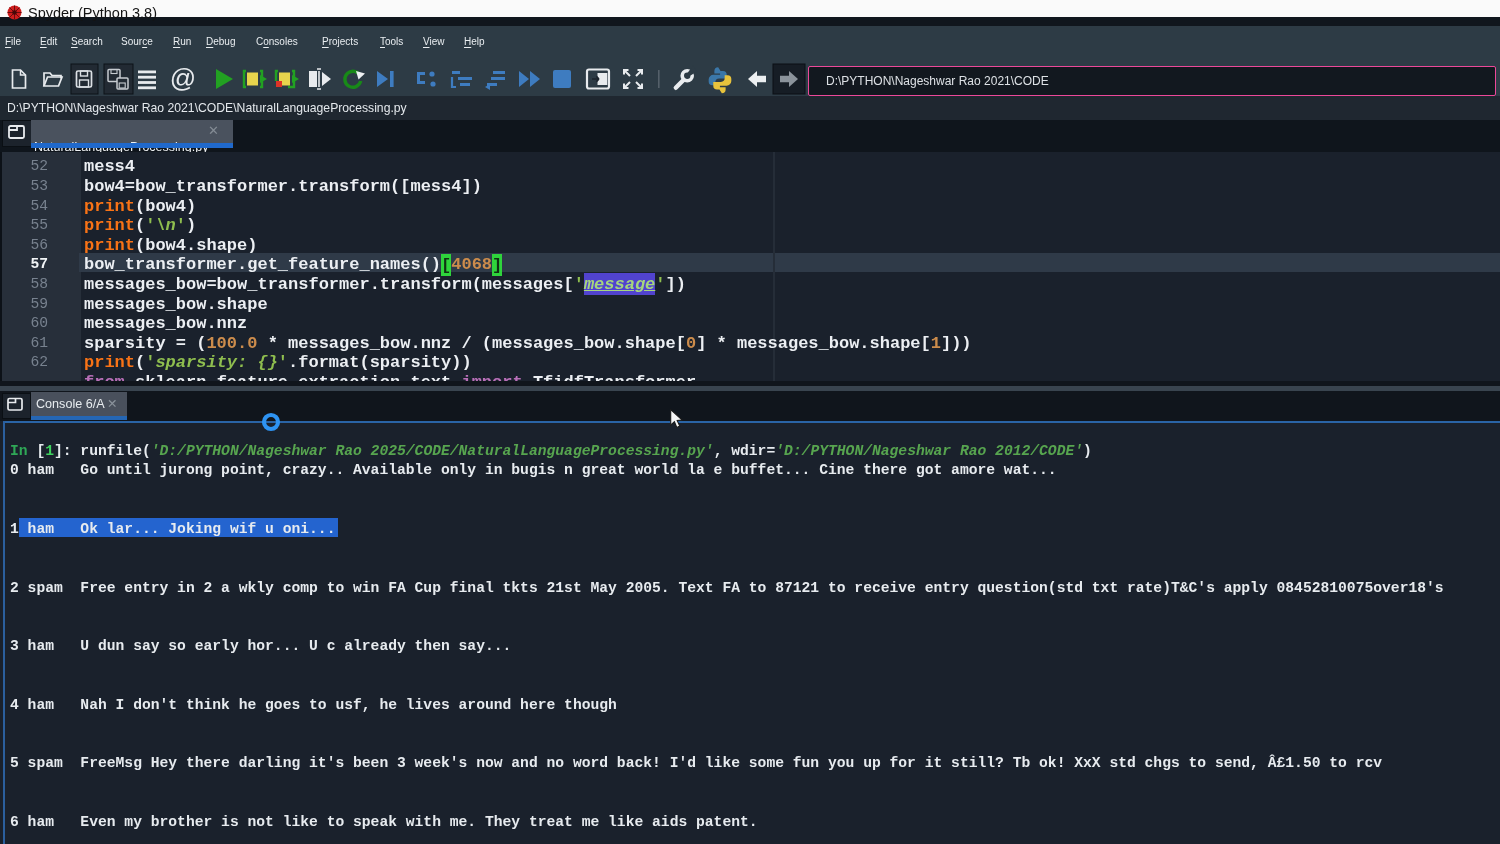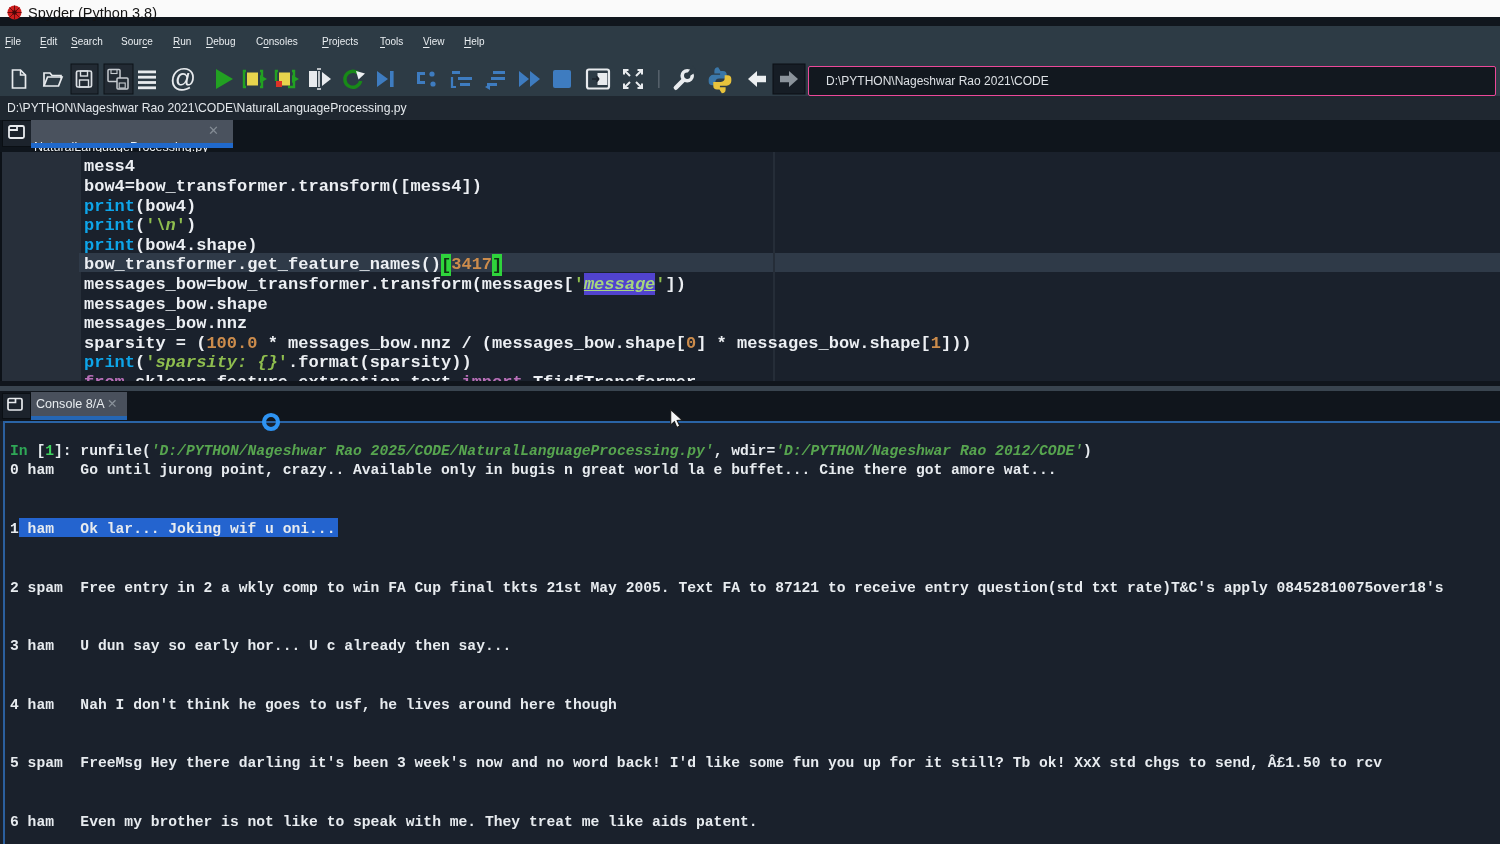--- a/index.html
+++ b/index.html
@@ -22,21 +22,21 @@
   #edtab span.x{position:absolute;left:177px;top:3px;color:#848c95;font-size:13px;}
   #edtab-under{position:absolute;left:31px;top:23px;width:202px;height:5px;background:#2069cc;}
   #editor{left:0;top:152px;width:1500px;height:229px;background:#1a212c;overflow:hidden;}
   #gutter{position:absolute;left:0;top:0;width:79px;height:229px;background:#272f3a;border-left:2px solid #0c1117;}
   #curline{position:absolute;left:79px;top:100.6px;width:1421px;height:19.6px;background:#2f3a48;}
   #guide{position:absolute;left:773px;top:0;width:2px;height:229px;background:#252d38;}
   pre{margin:0;font-family:"Liberation Mono",monospace;}
   #lnums{position:absolute;left:0;top:5.4px;width:48px;text-align:right;font-size:14.66px;line-height:19.6px;color:#78828f;font-weight:normal;}
   #lnums b{color:#f2f5f7;font-weight:bold;}
   #code{position:absolute;left:84px;top:5.4px;font-size:17px;line-height:19.6px;color:#eceff3;font-weight:bold;}
-  .kw{color:#0ea5e9;}
+  .kw{color:#f97316;}
   .mg{color:#b86fb8;}
   .num{color:#cc8c4c;}
   .str{color:#8fbe4f;}
   .stri{color:#8fbe4f;font-style:italic;}
   .bm{background:#2fd43c;color:#103012;padding:1.8px 0;}
   .selw{background:#5143cf;padding:1.5px 0;}
   .selw .stri{color:#a6d67e;text-decoration:underline;}
   #gapmid{left:0;top:381px;width:1500px;height:40px;background:#10151c;}
   #ctab-browse{position:absolute;left:2px;top:12px;width:27px;height:24px;background:#1c232c;border:1px solid #0a0f14;}
   #ctab{position:absolute;left:31px;top:11px;width:96px;height:23.5px;background:#49505c;color:#e8ecef;font-size:12.6px;}
@@ -213,45 +213,56 @@
   <div id="edtab">
       <span class="lbl">NaturalLanguageProcessing.py</span>
       <span class="x">✕</span>
     </div>
   <div id="edtab-under"></div>
 </div>
 <div class="abs" id="editor">
   <div id="gutter"></div>
   <div id="curline"></div>
   <div id="guide"></div>
+  <pre id="lnums">52
+53
+54
+55
+56
+<b>57</b>
+58
+59
+60
+61
+62</pre>
 <pre id="code">mess4
 bow4=bow_transformer.transform([mess4])
 <span class="kw">print</span>(bow4)
 <span class="kw">print</span>(<span class="str">'</span><span class="stri">\n</span><span class="str">'</span>)
 <span class="kw">print</span>(bow4.shape)
-bow_transformer.get_feature_names()<span class="bm">[</span><span class="num">3417</span><span class="bm">]</span>
+bow_transformer.get_feature_names()<span class="bm">[</span><span class="num">4068</span><span class="bm">]</span>
 messages_bow=bow_transformer.transform(messages[<span class="str">'</span><span class="selw"><span class="stri">message</span></span><span class="str">'</span>])
 messages_bow.shape
 messages_bow.nnz
 sparsity = (<span class="num">100.0</span> * messages_bow.nnz / (messages_bow.shape[<span class="num">0</span>] * messages_bow.shape[<span class="num">1</span>]))
 <span class="kw">print</span>(<span class="str">'</span><span class="stri">sparsity: {}</span><span class="str">'</span>.format(sparsity))
 <span class="mg">from</span> sklearn.feature_extraction.text <span class="mg">import</span> TfidfTransformer</pre>
 </div>
 <div class="abs" style="left:0;top:385.5px;width:1500px;height:5px;background:#39444f;z-index:3;"></div>
 <div class="abs" id="gapmid">
   <div id="ctab-browse">
     <svg width="25" height="22" viewBox="0 0 25 22">
         <g>
           <rect x="5" y="4.5" width="14" height="11.5" rx="1.5" fill="none" stroke="#e8ebee" stroke-width="1.7"></rect>
           <path d="M5,8.5 h7.5 v-4" fill="none" stroke="#e8ebee" stroke-width="1.7"></path>
         </g>
       </svg>
   </div>
   <div id="ctab">
-      <span class="lbl">Console 8/A</span>
+      <span class="lbl">Console 6/A</span>
       <span class="x">✕</span>
     </div>
   <div id="ctab-under"></div>
 </div>
 <div class="abs" id="console">
   <div id="con-top"></div>
   <div id="con-left"></div>
   <div id="con-sel"></div>
 <pre id="contxt"><span class="pin">In</span> [<span class="pnum">1</span>]: runfile(<span class="cstr">'D:/PYTHON/Nageshwar Rao 2025/CODE/NaturalLanguageProcessing.py'</span>, wdir=<span class="cstr">'D:/PYTHON/Nageshwar Rao 2012/CODE'</span>)
 0 ham   Go until jurong point, crazy.. Available only in bugis n great world la e buffet... Cine there got amore wat...

